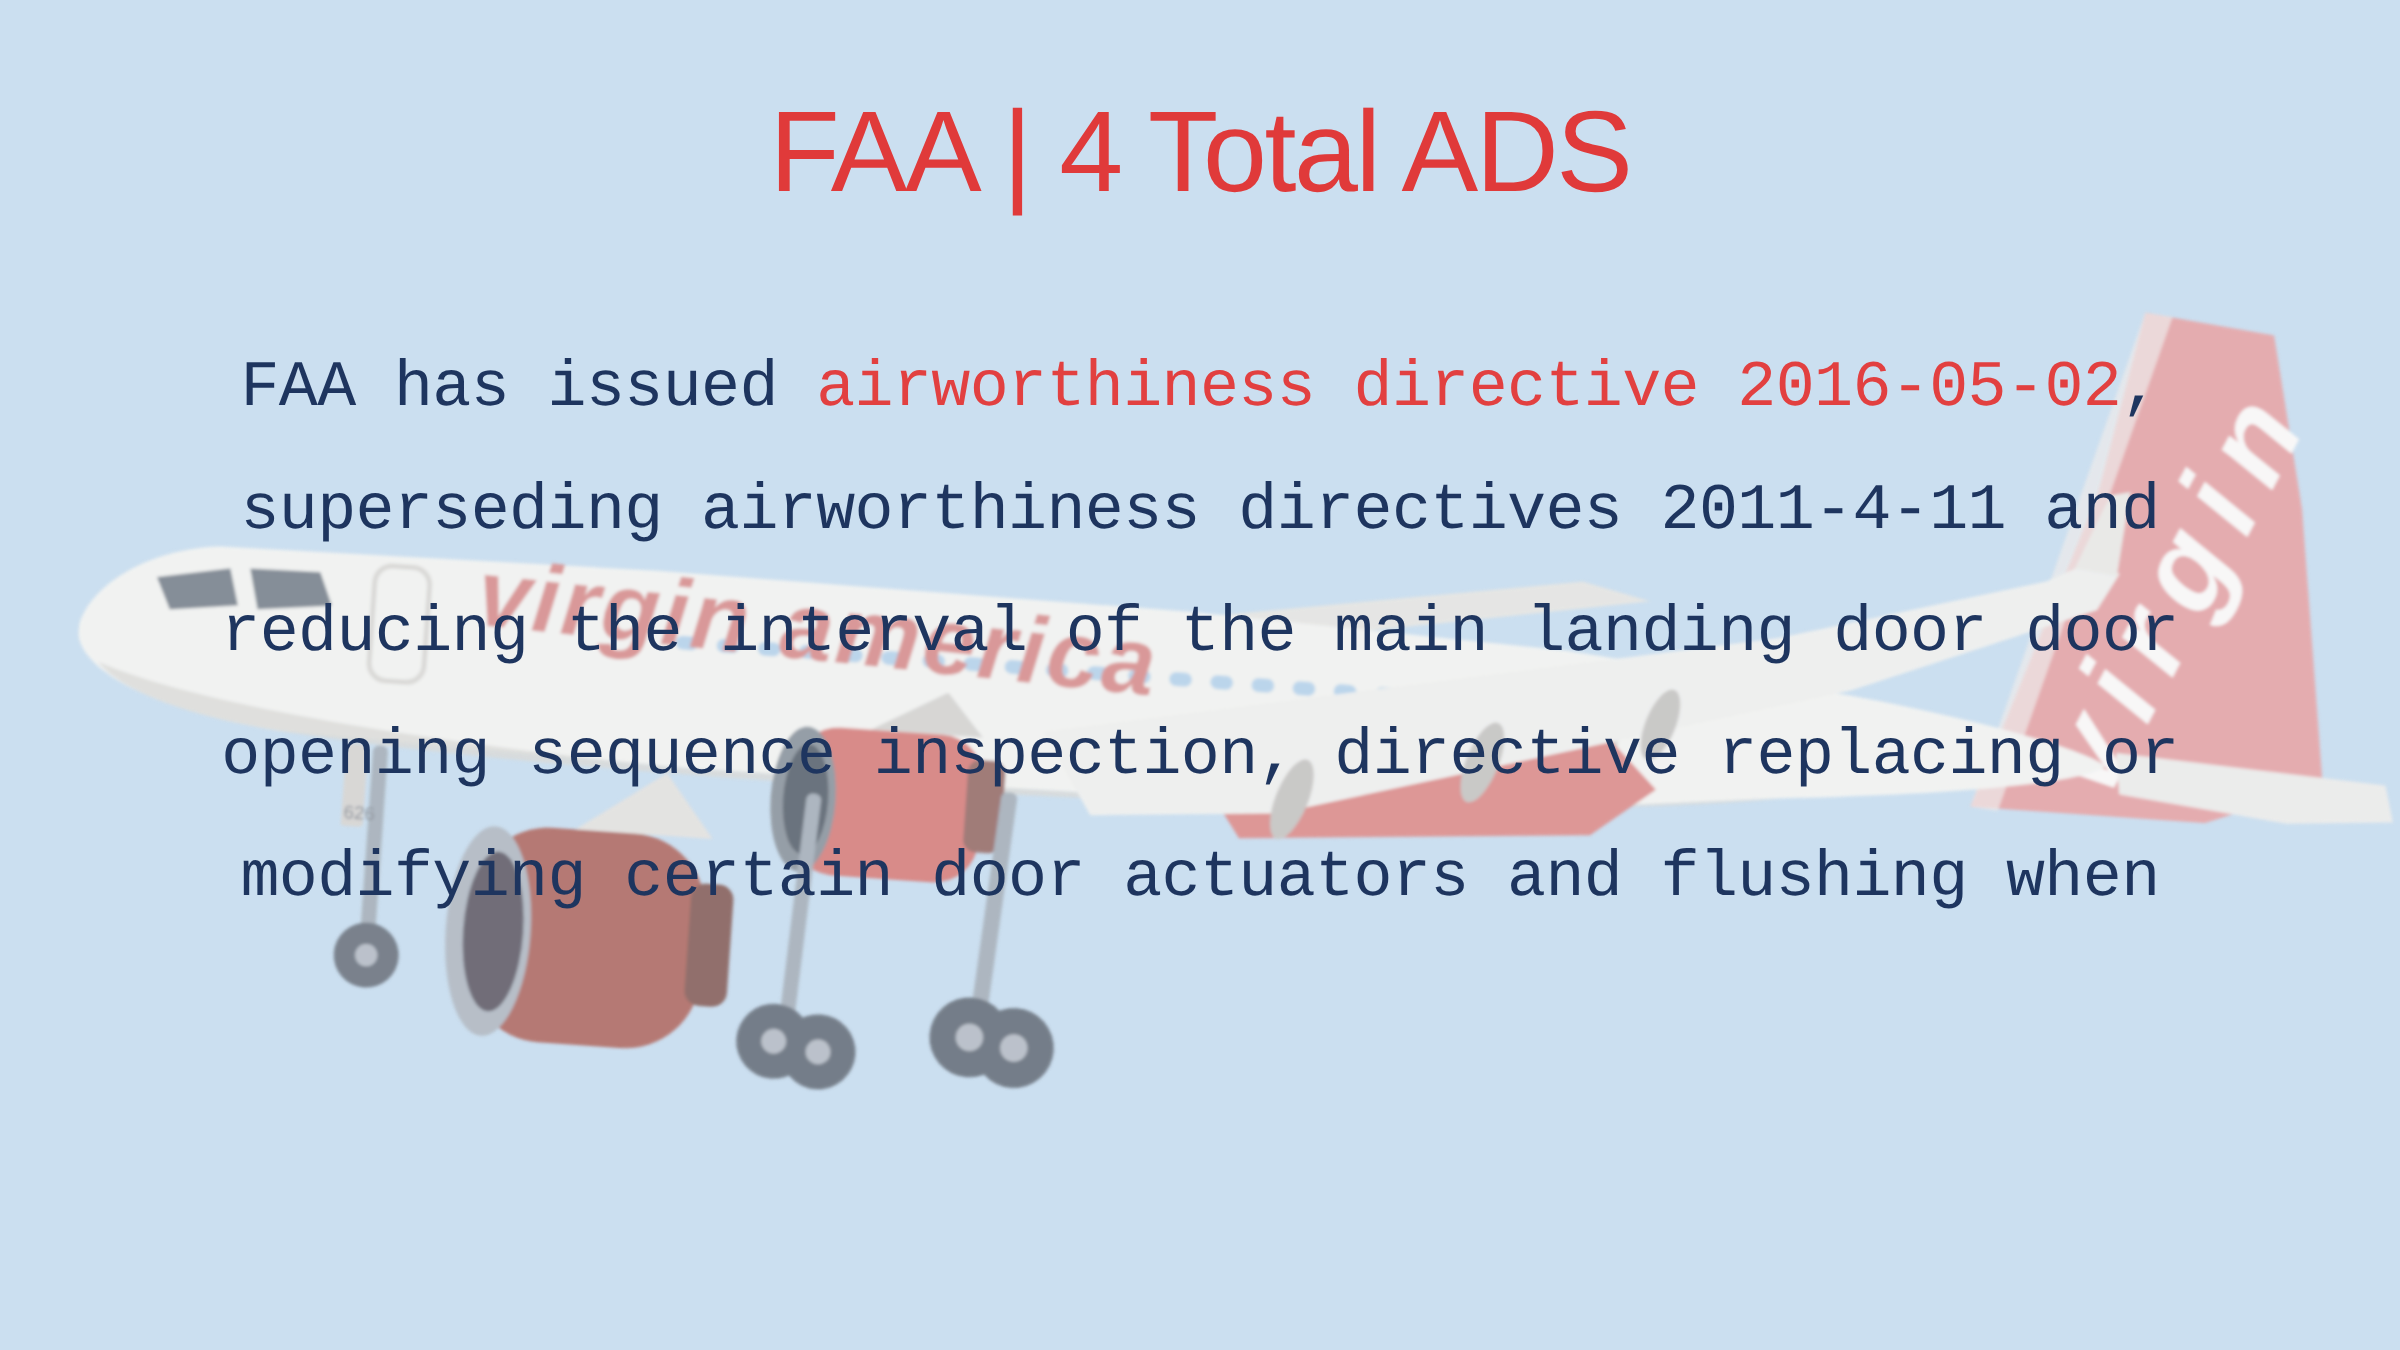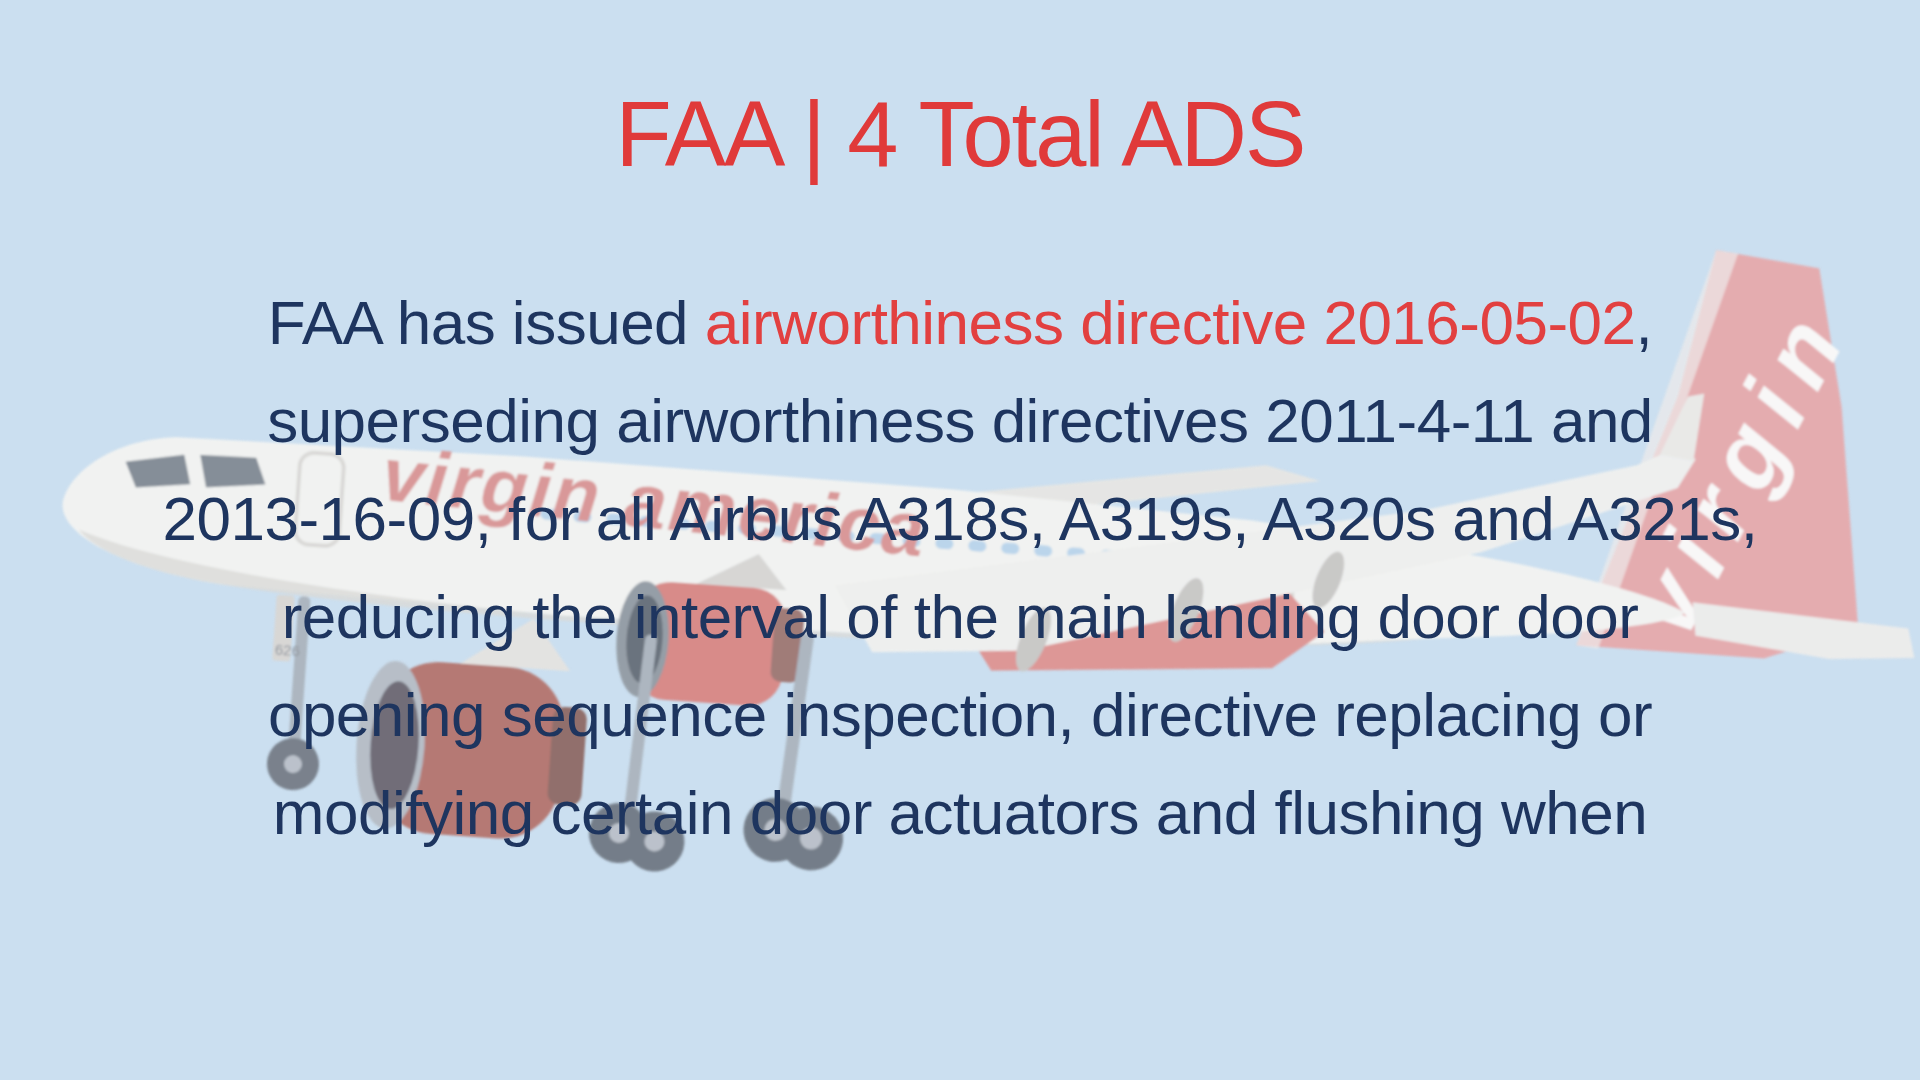--- a/index.html
+++ b/index.html
@@ -11,38 +11,39 @@
     font-family:"Liberation Sans", sans-serif;
   }
   .plane{
     position:absolute;left:0;top:0;width:1920px;height:1080px;
   }
   .content{
     position:absolute;left:0;top:0;width:1920px;height:1080px;
     text-align:center;
   }
   .title{
-    margin:12px;
+    margin:0;
     padding-top:62px;
     font-size:92px;
     line-height:120px;
     font-weight:500;
     letter-spacing:-2px;
     color:var(--title-red,#e03a3a);
   }
   .body{
     margin-top:80px;
   }
   .line{
     height:98px;
     line-height:98px;
-    font-size:62px;
+    font-size:52px;
     letter-spacing:-0.5px;
     color:var(--text-navy,#1e355f);
     white-space:nowrap;
+    font-family:Liberation Mono, monospace;
   }
   .hl{ color:var(--highlight-red,#e54040); }
 </style>
 </head>
 <body>
 
 <div class="slide">
 
   <svg class="plane" viewBox="0 0 1920 1080" xmlns="http://www.w3.org/2000/svg">
     <defs>
@@ -130,19 +131,18 @@
       <ellipse cx="1190" cy="548" rx="13" ry="34" transform="rotate(18 1190 548)" fill="#c9c6c2"></ellipse>
       <ellipse cx="1330" cy="508" rx="12" ry="30" transform="rotate(18 1330 508)" fill="#c9c6c2"></ellipse>
     </g>
   </svg>
 
   <div class="content">
     <h1 class="title">FAA | 4 Total ADS</h1>
     <div class="body">
       <div class="line"><span>FAA has issued </span><span class="hl">airworthiness directive 2016-05-02</span><span>,</span></div>
       <div class="line"><span>superseding airworthiness directives 2011-4-11 and</span></div>
-      <div class="line"><span>2013-16-09, for all Airbus A318s, A319s, A320s and A321s,</span></div>
       <div class="line"><span>reducing the interval of the main landing door door</span></div>
       <div class="line"><span>opening sequence inspection, directive replacing or</span></div>
       <div class="line"><span>modifying certain door actuators and flushing when</span></div>
     </div>
   </div>
 </div>
 
 </body></html>

